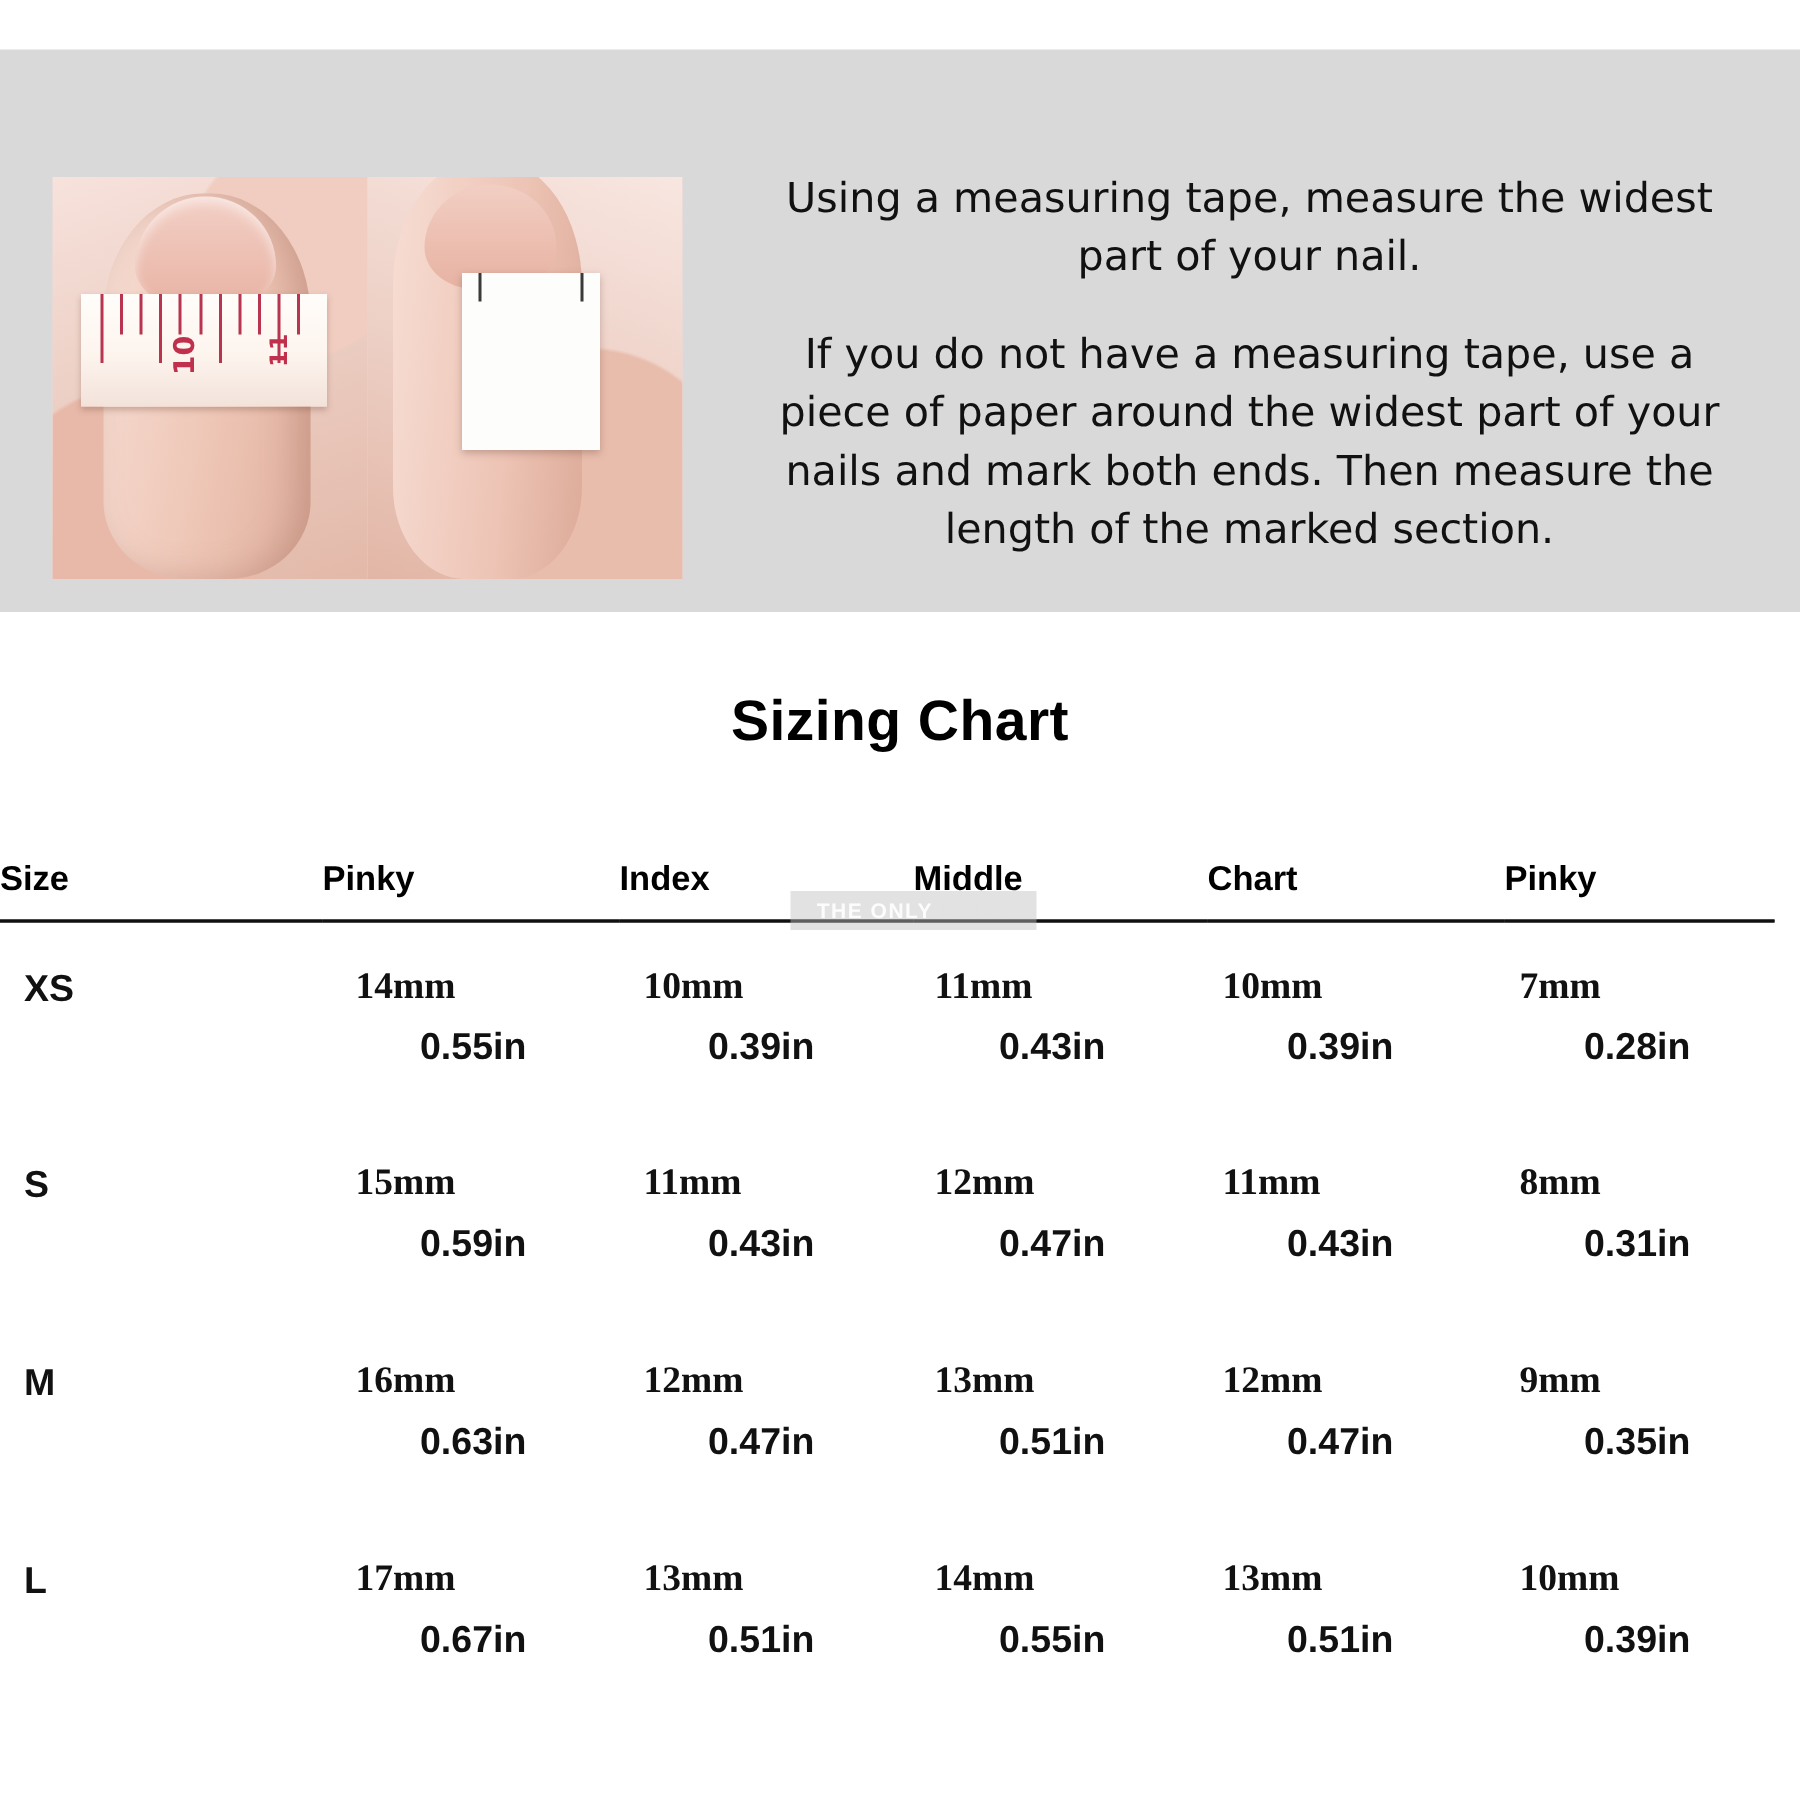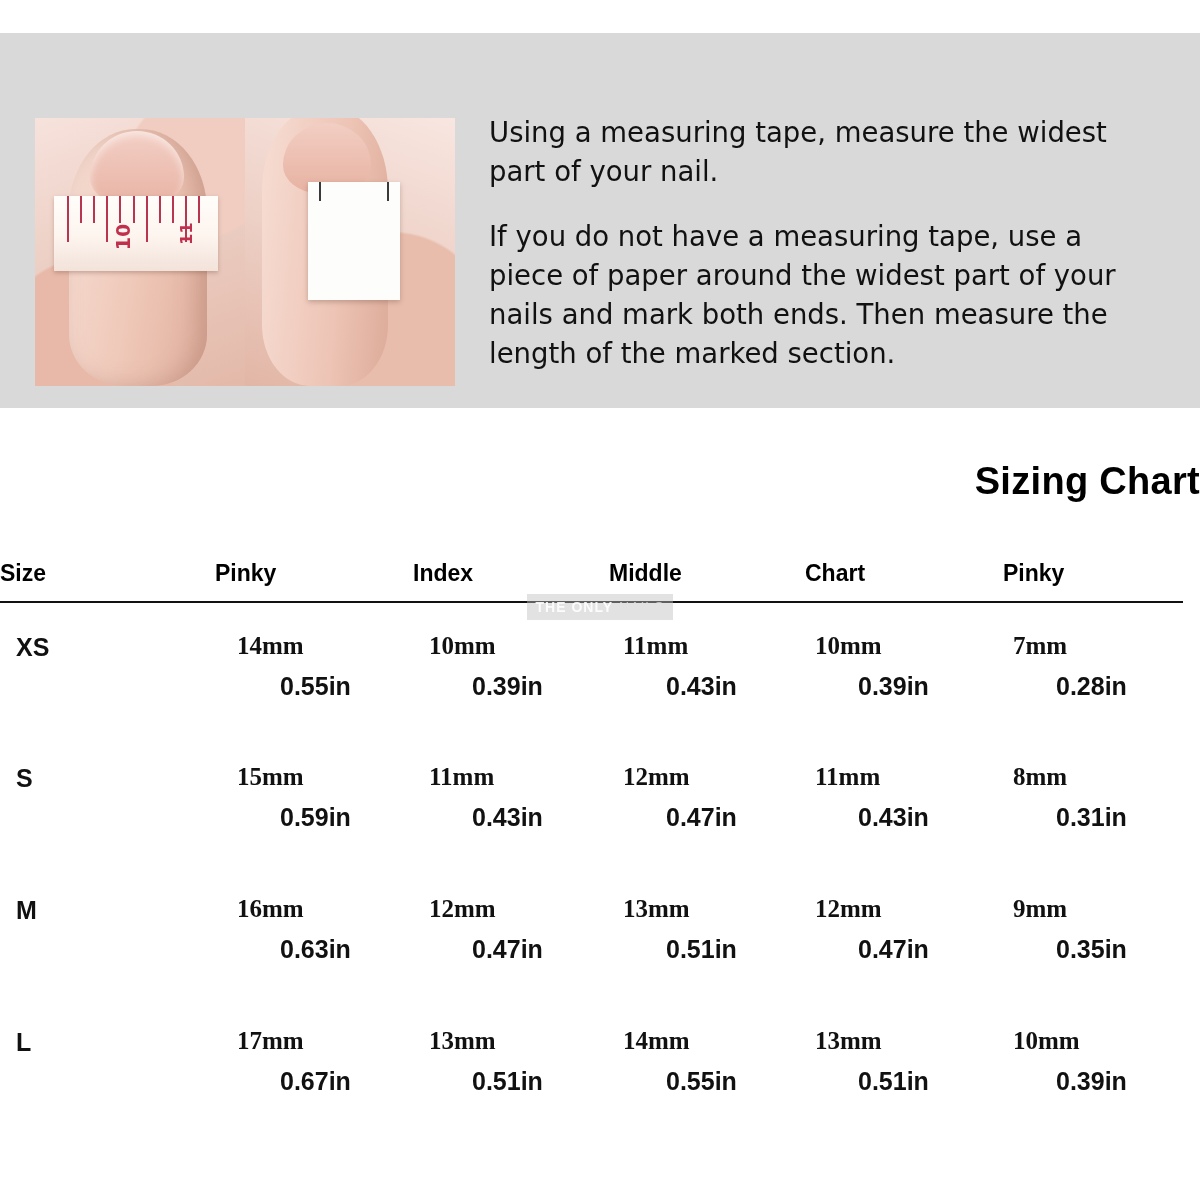--- a/index.html
+++ b/index.html
@@ -142,49 +142,50 @@
   }
   .paper-mark {
     position: absolute;
     top: 0;
     width: 2px;
     height: 16%;
     background: #3a3a3a;
   }
 
   .instructions {
-    margin-left: 34px;
+    margin-left: 48px;
     margin-top: 80px;
     width: 660px;
+    text-align: center;
   }
   .instructions p {
     margin: 0 0 26px 0;
     font-size: 27.5px;
     line-height: 1.42;
     color: #111111;
     font-family: "DejaVu Sans", sans-serif;
   }
 
   
   .chart-title {
     position: absolute;
     top: 460px;
     left: 0;
     width: 1200px;
-    text-align: right;
+    text-align: center;
     font-size: 38px;
     font-weight: bold;
     color: #000000;
     font-family: "Liberation Sans", sans-serif;
     letter-spacing: .3px;
   }
 
   .chart-wrap {
     position: absolute;
-    top: 560px;
+    top: 572px;
     left: 0;
     width: 1104px;
   }
   table.sizing {
     width: 1140px;
     margin: 0 auto;
     border-collapse: collapse;
     table-layout: fixed;
   }
   table.sizing th {
@@ -229,21 +230,21 @@
   td.c-pinky  { padding-left: 10px; }
   .mm { display: block; margin-bottom: 16px; font-family: Liberation Serif, serif; }
   .in { display: block; padding-left: 43px; }
   tr.data-row { height: 132px; }
 
   
   .watermark {
     position: absolute;
     top: 594px;
     left: 527px;
-    width: 146px;
+    width: 164px;
     height: 26px;
     background: rgba(190,190,190,.45);
     color: rgba(255,255,255,.9);
     font-size: 14px;
     font-weight: bold;
     letter-spacing: 1px;
     display: flex;
     align-items: center;
     justify-content: center;
     font-family: "Liberation Sans", sans-serif;

